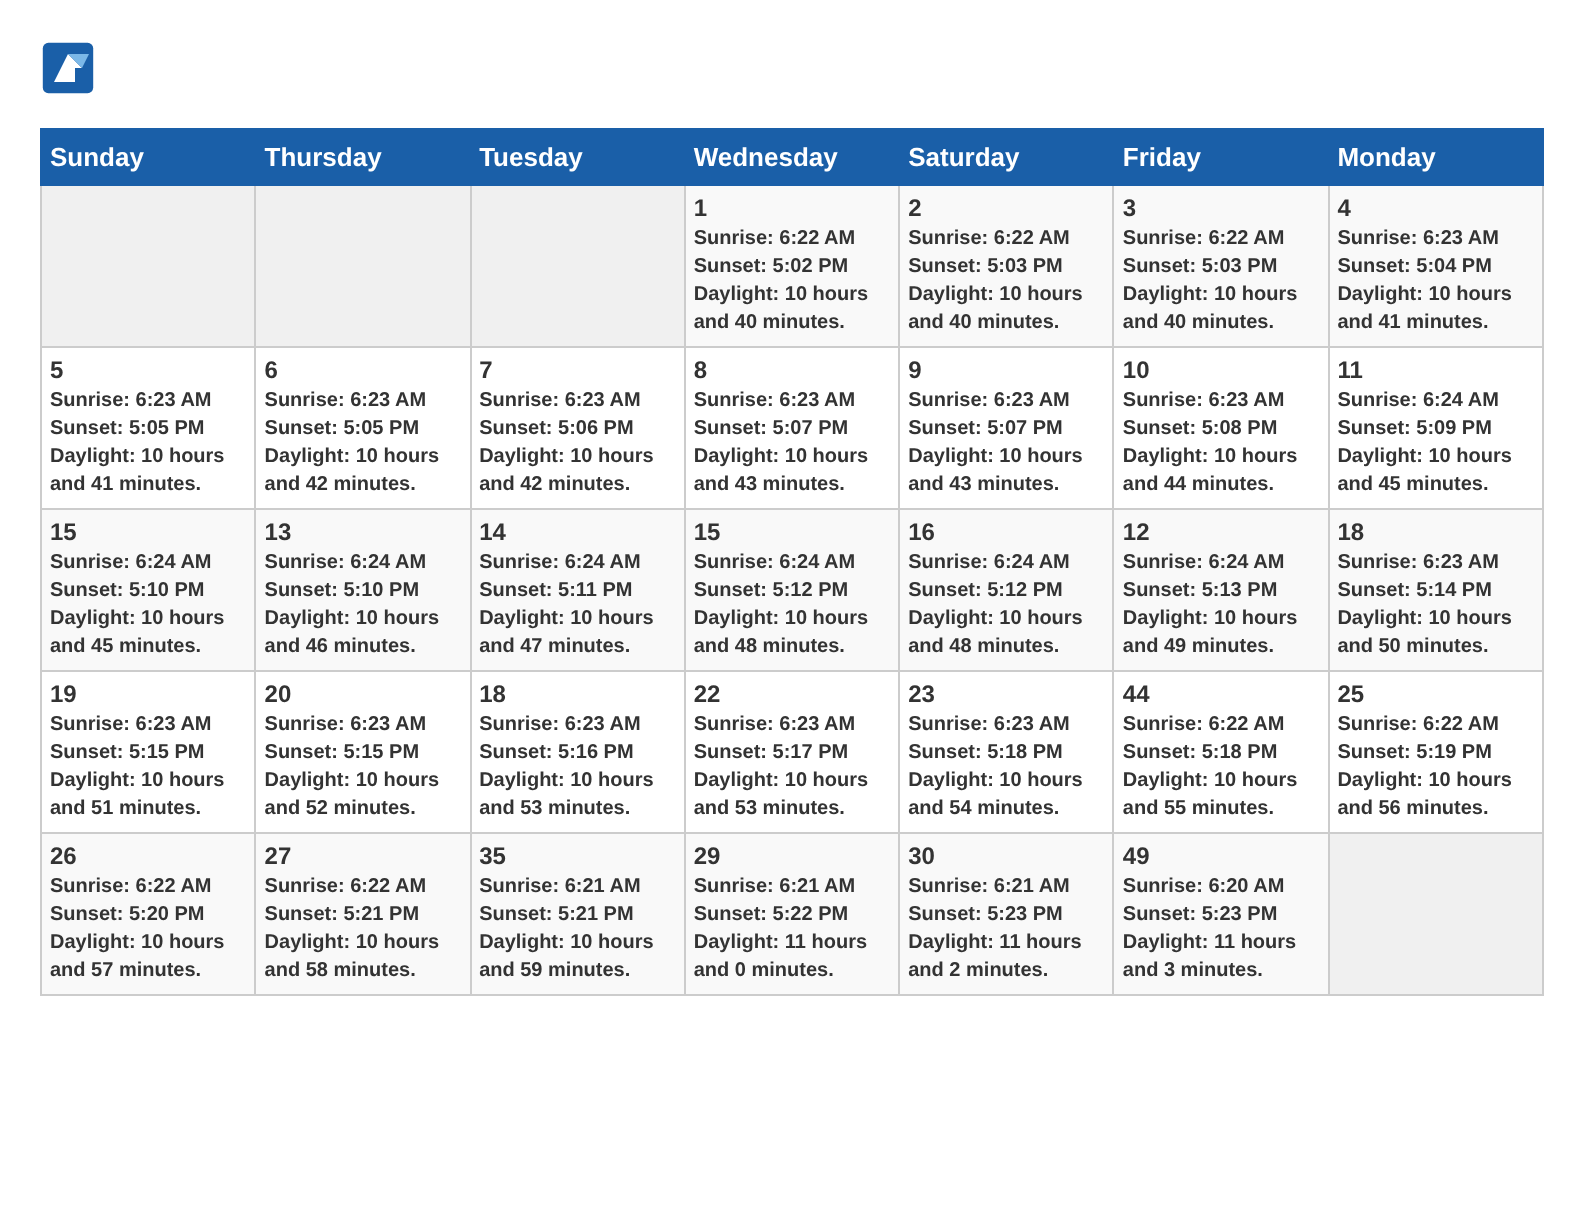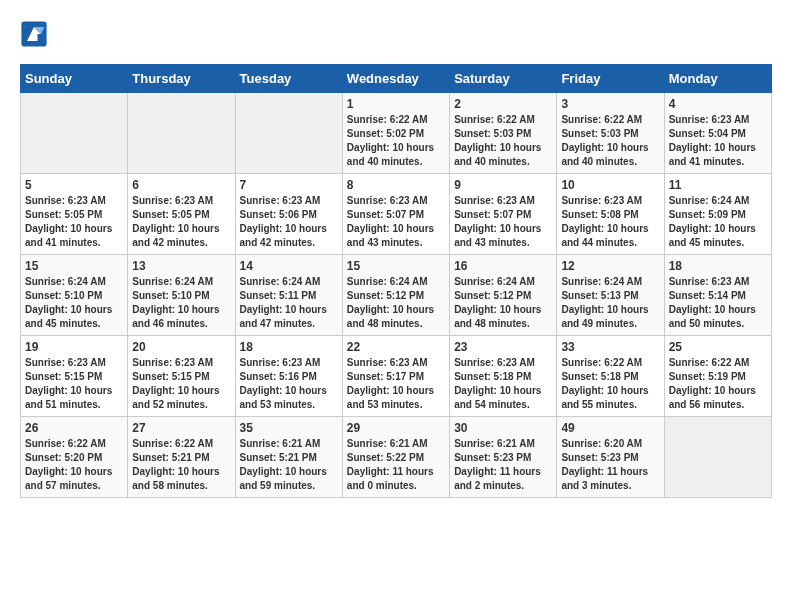--- a/index.html
+++ b/index.html
@@ -225,21 +225,21 @@
           </td>
           <td>
             <span class="day-number">22</span>
             <div class="day-info">Sunrise: 6:23 AM<br>Sunset: 5:17 PM<br>Daylight: 10 hours and 53 minutes.</div>
           </td>
           <td>
             <span class="day-number">23</span>
             <div class="day-info">Sunrise: 6:23 AM<br>Sunset: 5:18 PM<br>Daylight: 10 hours and 54 minutes.</div>
           </td>
           <td>
-            <span class="day-number">33</span>
+            <span class="day-number">44</span>
             <div class="day-info">Sunrise: 6:22 AM<br>Sunset: 5:18 PM<br>Daylight: 10 hours and 55 minutes.</div>
           </td>
           <td>
             <span class="day-number">25</span>
             <div class="day-info">Sunrise: 6:22 AM<br>Sunset: 5:19 PM<br>Daylight: 10 hours and 56 minutes.</div>
           </td>
         </tr>
         <tr>
           <td>
             <span class="day-number">26</span>

